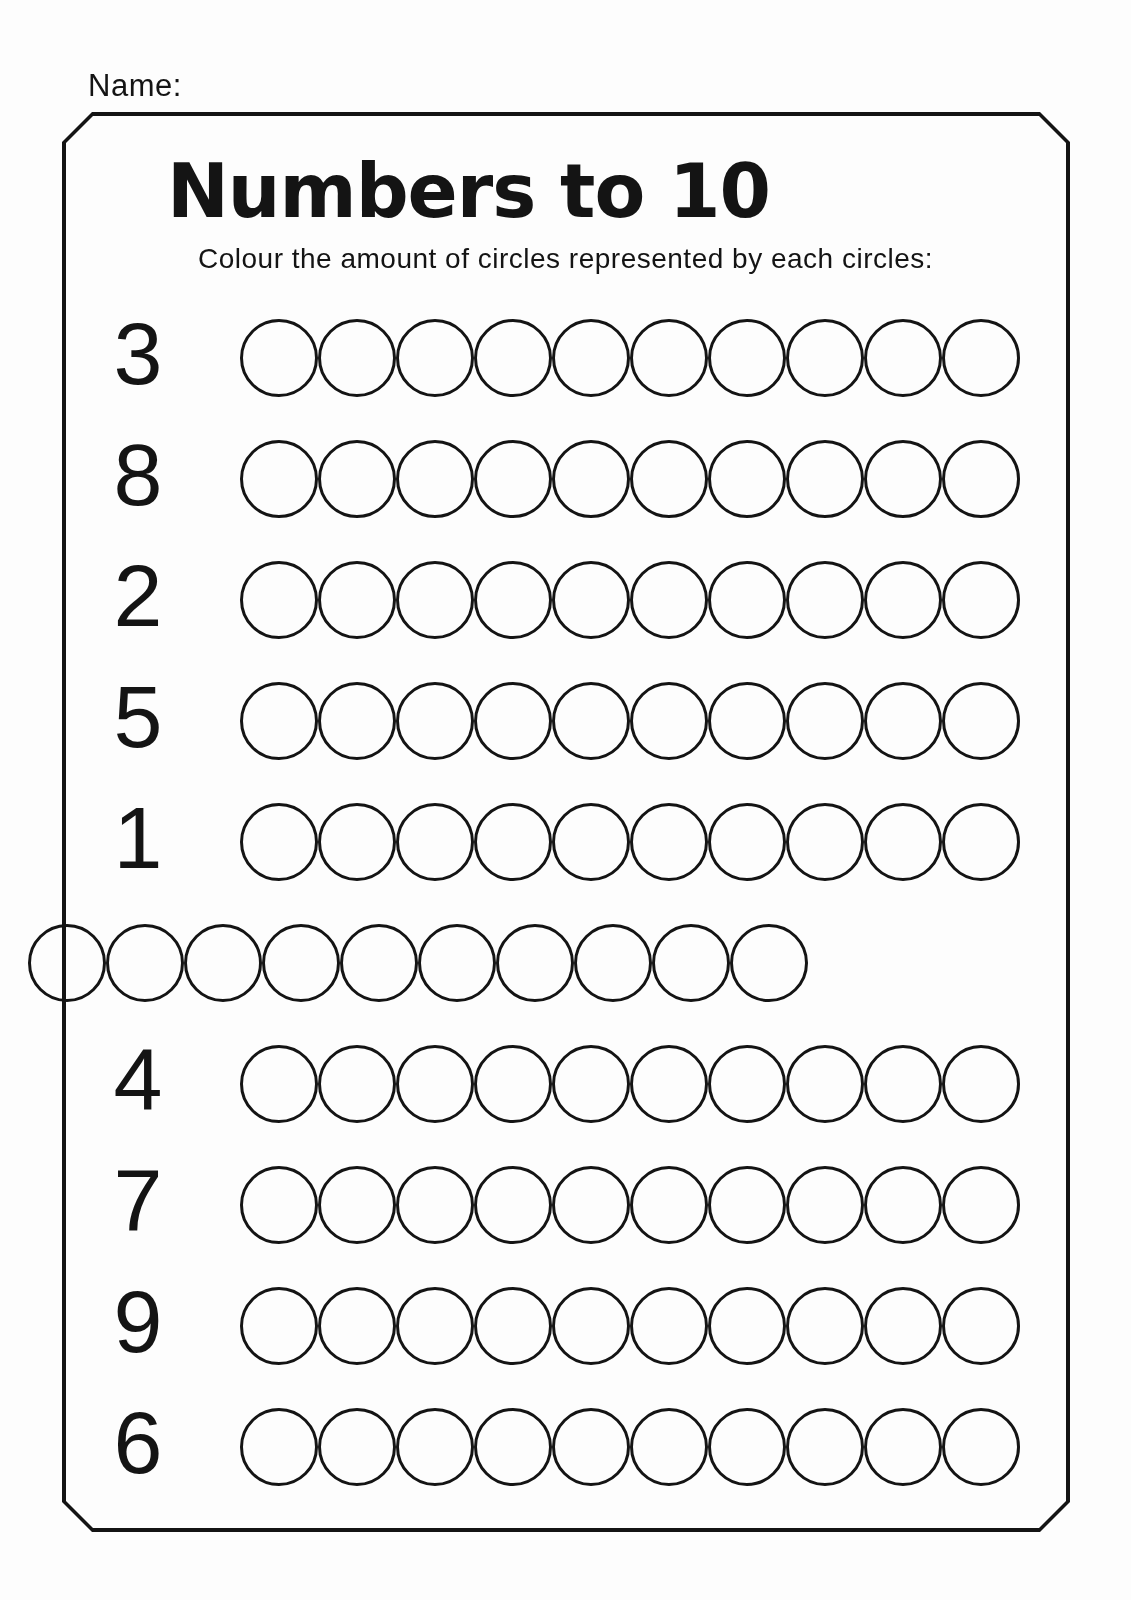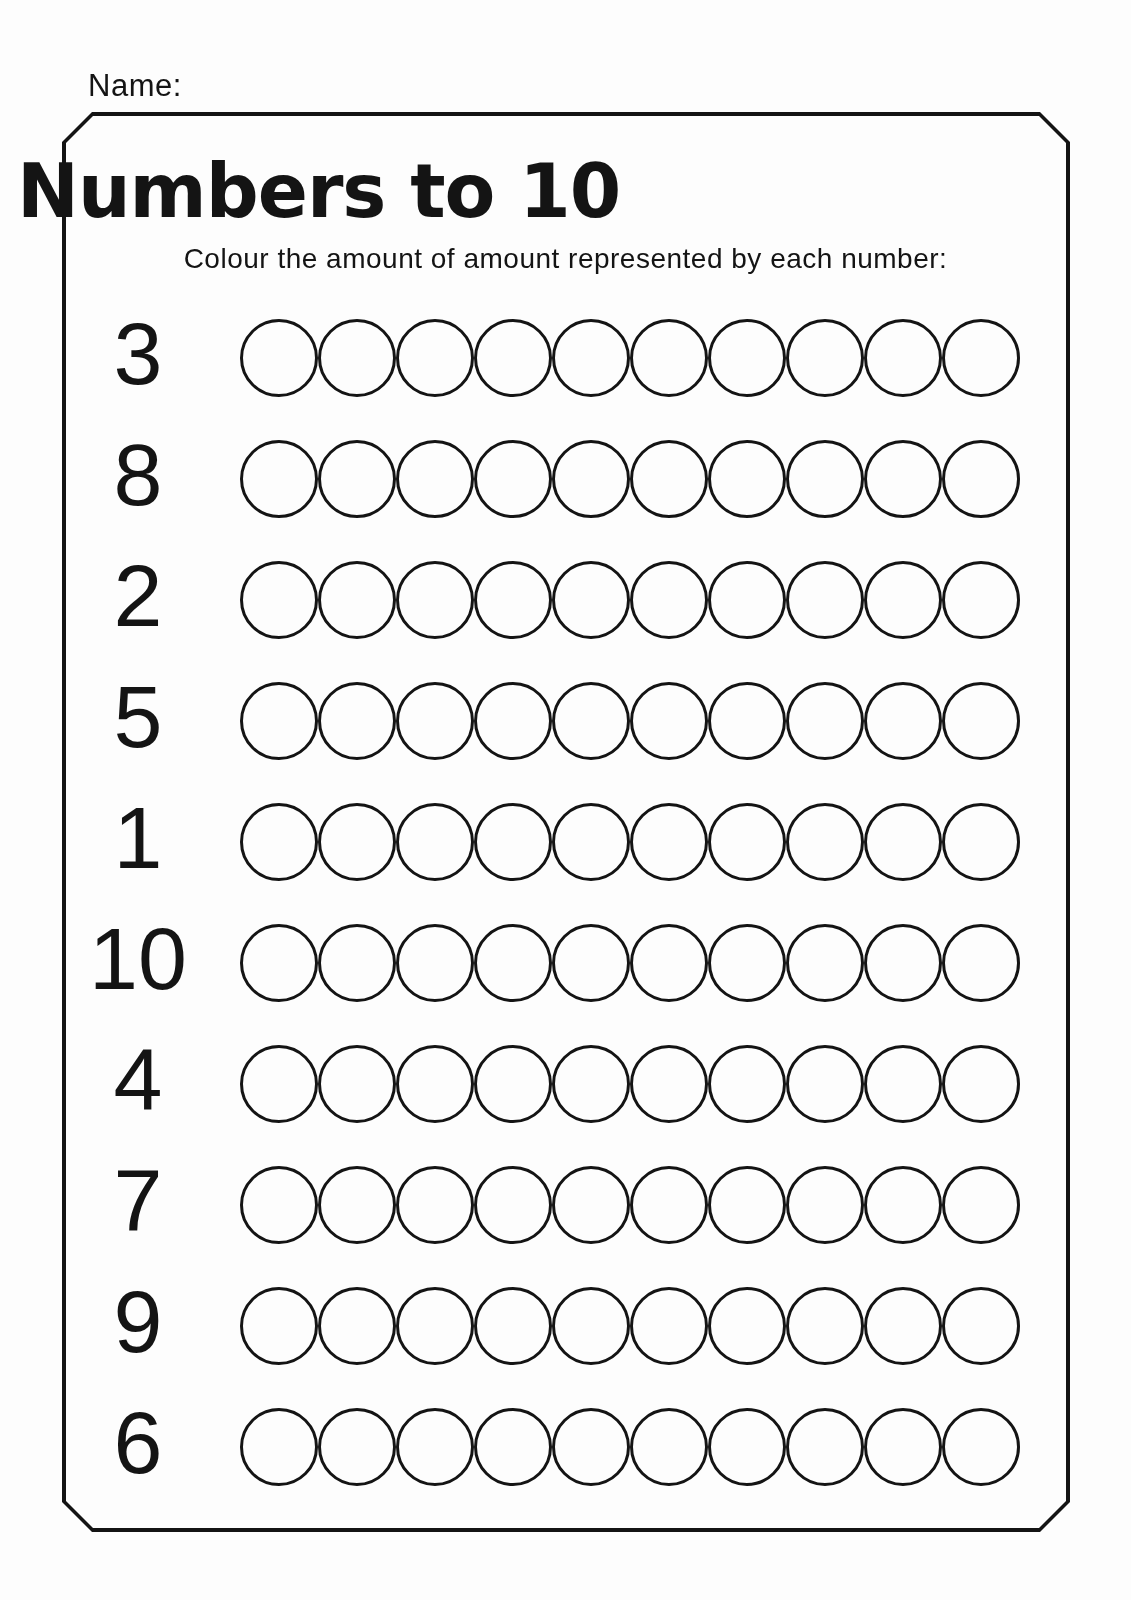--- a/index.html
+++ b/index.html
@@ -36,27 +36,26 @@
     background: var(--bg, #fdfdfd);
     clip-path: polygon(27px 0, calc(100% - 27px) 0, 100% 27px,
                        100% calc(100% - 27px), calc(100% - 27px) 100%,
                        27px 100%, 0 calc(100% - 27px), 0 27px);
   }
 
   .title {
     position: absolute;
     left: 0; top: 148px;
     width: 937px;
-    text-align: left;
+    text-align: center;
     font-family: "DejaVu Sans", "Liberation Sans", sans-serif;
     font-size: 74px;
     font-weight: 800;
     letter-spacing: -1px;
     color: var(--ink, #141414);
-    padding-left: 17px;
   }
 
   .instructions {
     position: absolute;
     left: 0; top: 243px;
     width: 1131px;
     text-align: center;
     font-size: 28px;
     font-weight: 300;
     letter-spacing: 0.5px;
@@ -99,21 +98,21 @@
 <body style="--bg: #fdfdfd; --ink: #141414;">
 
 <div class="name-label">Name:</div>
 
 <div class="frame-outer">
   <div class="frame-inner"></div>
 </div>
 
 <h1 class="title">Numbers to 10</h1>
 
-<div class="instructions">Colour the amount of amount represented by each number:</div>
+<div class="instructions">Colour the amount of circles represented by each circles:</div>
 
 <div class="rows">
   <div class="row">
     <div class="row-number">3</div>
     <div class="circle-strip">
         <div class="circle"></div>
         <div class="circle"></div>
         <div class="circle"></div>
         <div class="circle"></div>
         <div class="circle"></div>
@@ -183,21 +182,20 @@
         <div class="circle"></div>
         <div class="circle"></div>
         <div class="circle"></div>
         <div class="circle"></div>
         <div class="circle"></div>
         <div class="circle"></div>
       </div>
   </div>
 
   <div class="row">
-    <div class="row-number">10</div>
     <div class="circle-strip">
         <div class="circle"></div>
         <div class="circle"></div>
         <div class="circle"></div>
         <div class="circle"></div>
         <div class="circle"></div>
         <div class="circle"></div>
         <div class="circle"></div>
         <div class="circle"></div>
         <div class="circle"></div>

